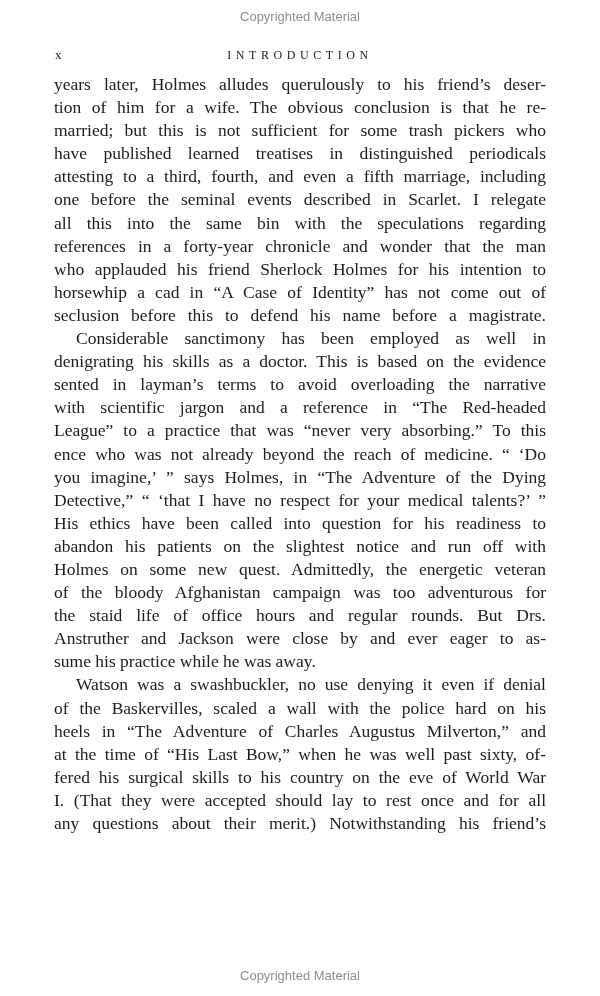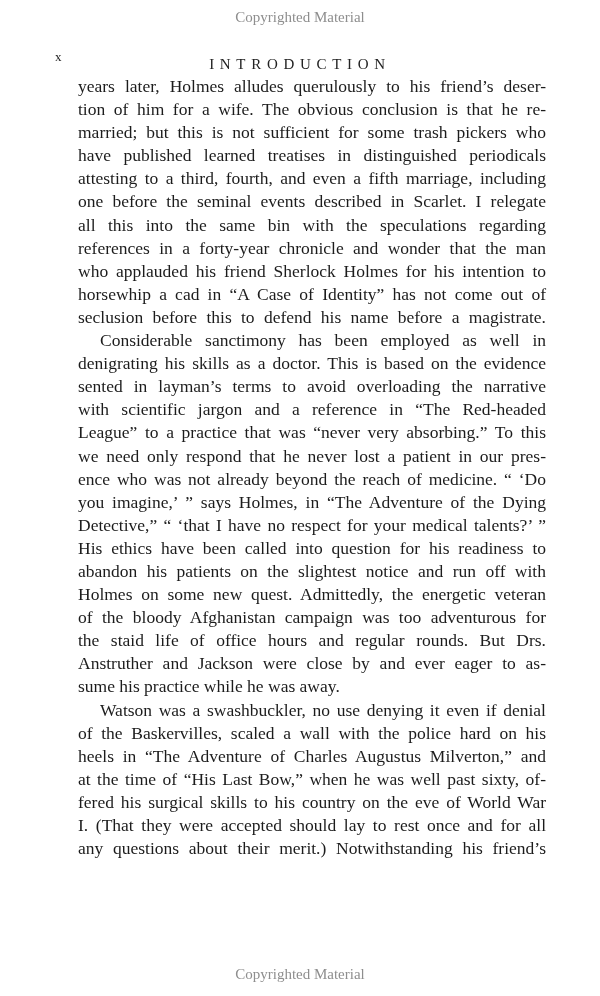--- a/index.html
+++ b/index.html
@@ -7,22 +7,22 @@
   .page {
     position: relative;
     width: 600px;
     height: 996px;
     background: #ffffff;
     color: #1c1c1c;
     font-family: "Liberation Serif", "DejaVu Serif", serif;
     overflow: hidden;
   }
   .notice {
-    font-family: Liberation Serif, serif;
-    font-size: 15px;
+    font-family: Liberation Sans, sans-serif;
+    font-size: 13px;
     color: #8e8e8e;
     text-align: center;
   }
   .notice-top { padding-top: 9px; }
   .notice-bottom { position: absolute; left: 0; right: 0; bottom: 13px; }
   .running-head {
     position: relative;
     margin: 22px 54px 0 54px;
     height: 16px;
   }
@@ -30,27 +30,27 @@
     position: absolute;
     left: 1px;
     top: 1px;
     font-size: 13px;
     color: #222;
   }
   .head-title {
     position: absolute;
     left: 50%;
     transform: translateX(-50%);
-    top: 8px;
-    font-size: 15px;
+    top: 2px;
+    font-size: 12px;
     letter-spacing: 0.38em;
     color: #222;
   }
   .page-body {
-    margin: 11px 54px 0 78px;
+    margin: 11px 54px 0 54px;
     font-size: 17.5px;
     line-height: 23.1px;
   }
   .para { margin: 0; }
   .line {
     text-align: justify;
     text-align-last: justify;
   }
   .line.no-justify-last { text-align-last: left; }
   .line.indent { text-indent: 22px; }
@@ -80,21 +80,20 @@
         <div class="line"><span>who applauded his friend Sherlock Holmes for his intention to</span></div>
         <div class="line"><span>horsewhip a cad in “A Case of Identity” has not come out of</span></div>
         <div class="line"><span>seclusion before this to defend his name before a magistrate.</span></div>
       </div>
       <div class="para">
         <div class="line indent"><span>Considerable sanctimony has been employed as well in</span></div>
         <div class="line"><span>denigrating his skills as a doctor. This is based on the evidence</span></div>
         <div class="line"><span>sented in layman’s terms to avoid overloading the narrative</span></div>
         <div class="line"><span>with scientific jargon and a reference in “The Red-headed</span></div>
         <div class="line"><span>League” to a practice that was “never very absorbing.” To this</span></div>
-        <div class="line"><span>we need only respond that he never lost a patient in our pres-</span></div>
         <div class="line"><span>ence who was not already beyond the reach of medicine. “ ‘Do</span></div>
         <div class="line"><span>you imagine,’ ” says Holmes, in “The Adventure of the Dying</span></div>
         <div class="line"><span>Detective,” “ ‘that I have no respect for your medical talents?’ ”</span></div>
         <div class="line"><span>His ethics have been called into question for his readiness to</span></div>
         <div class="line"><span>abandon his patients on the slightest notice and run off with</span></div>
         <div class="line"><span>Holmes on some new quest. Admittedly, the energetic veteran</span></div>
         <div class="line"><span>of the bloody Afghanistan campaign was too adventurous for</span></div>
         <div class="line"><span>the staid life of office hours and regular rounds. But Drs.</span></div>
         <div class="line"><span>Anstruther and Jackson were close by and ever eager to as-</span></div>
         <div class="line no-justify-last"><span>sume his practice while he was away.</span></div>

